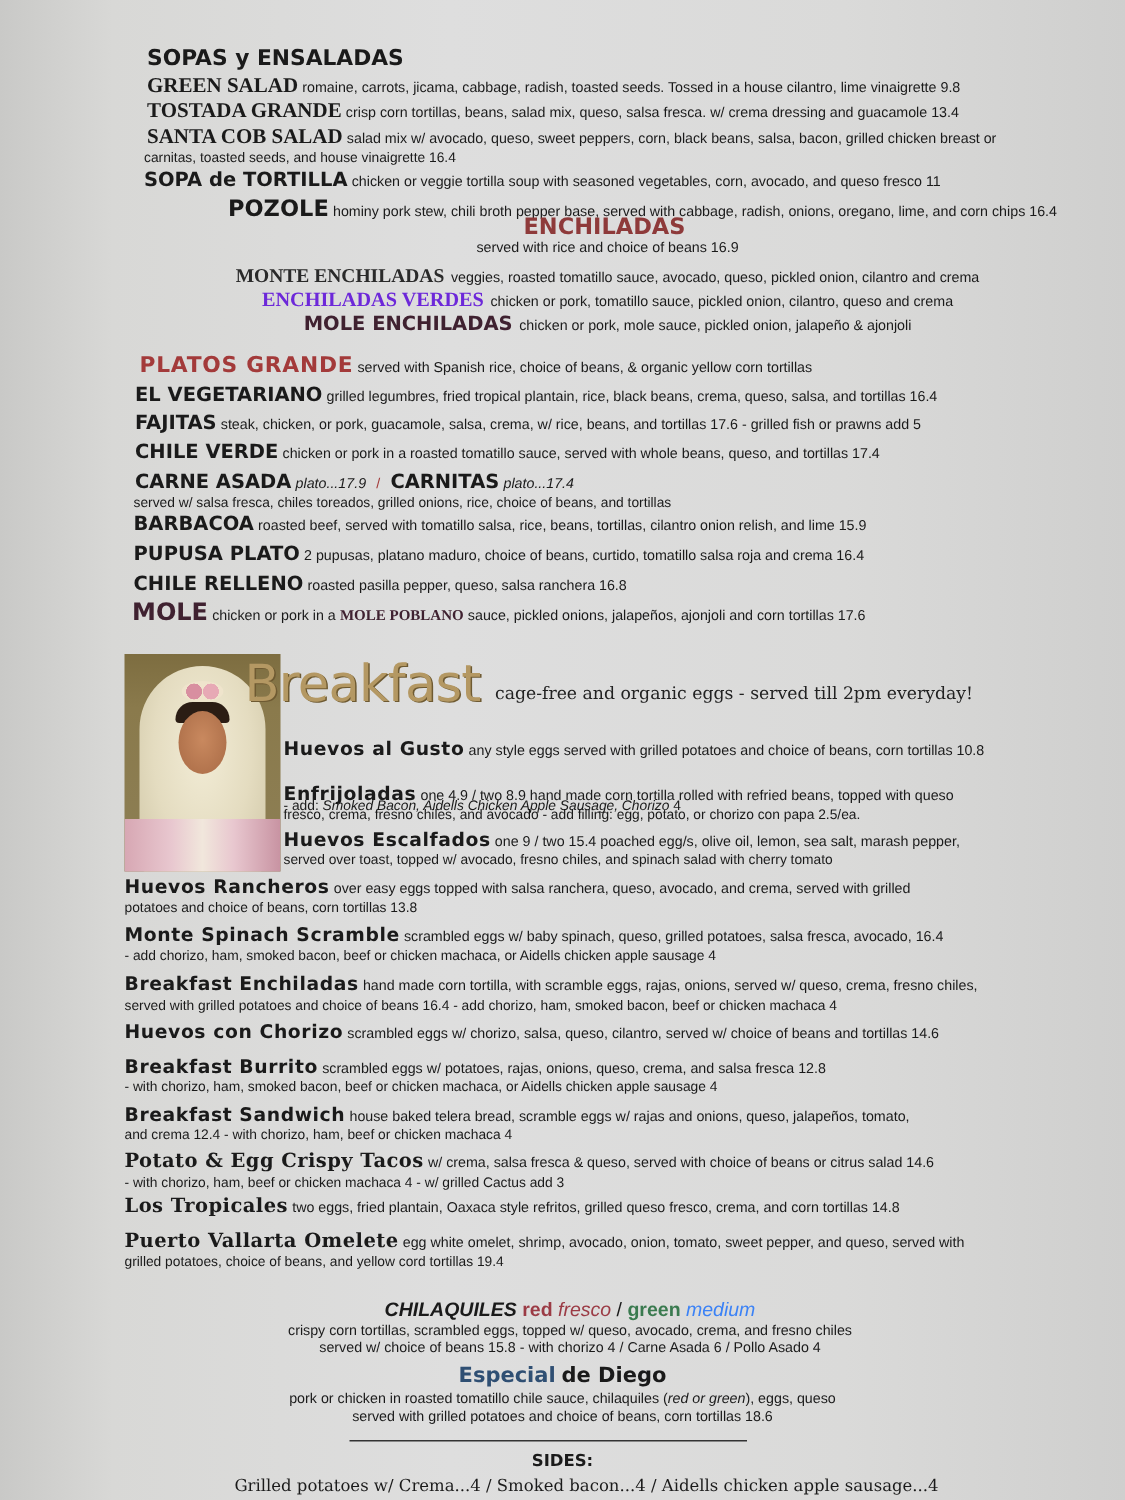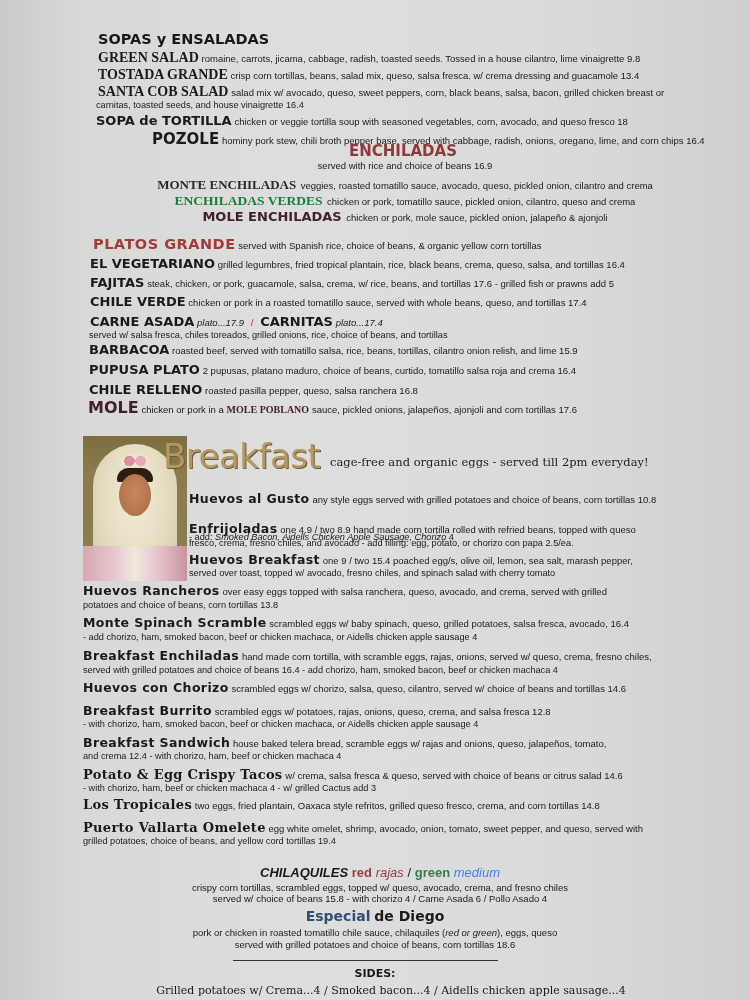--- a/index.html
+++ b/index.html
@@ -53,35 +53,35 @@
     <span class="name-serif">TOSTADA GRANDE</span>
     <span class="desc">crisp corn tortillas, beans, salad mix, queso, salsa fresca. w/ crema dressing and guacamole 13.4</span>
   </div>
   <div class="row" style="left:98px; top:86px;">
     <span class="name-serif">SANTA COB SALAD</span>
     <span class="desc">salad mix w/ avocado, queso, sweet peppers, corn, black beans, salsa, bacon, grilled chicken breast or</span>
   </div>
   <div class="sub" style="left:96px; top:100px;">carnitas, toasted seeds, and house vinaigrette 16.4</div>
   <div class="row" style="left:96px; top:115px;">
     <span class="name-sans">SOPA de TORTILLA</span>
-    <span class="desc">chicken or veggie tortilla soup with seasoned vegetables, corn, avocado, and queso fresco 18</span>
+    <span class="desc">chicken or veggie tortilla soup with seasoned vegetables, corn, avocado, and queso fresco 11</span>
   </div>
   <div class="row" style="left:112px; top:133px;margin-left:40px;">
     <span class="name-sans" style="font-size:15px;">POZOLE</span>
     <span class="desc">hominy pork stew, chili broth pepper base, served with cabbage, radish, onions, oregano, lime, and corn chips 16.4</span>
   </div>
 
   <div class="centered heading" style="top:142px; font-size:15px; color:#8e3a3a; padding-left:28px;">ENCHILADAS</div>
   <div class="centered" style="top:160px; font-size:9.5px; padding-left:30px;">served with rice and choice of beans 16.9</div>
   <div class="centered" style="top:175px; padding-left:30px;">
     <span class="name-serif" style="font-size:13px; color:#2a2a2a;">MONTE ENCHILADAS</span>
     <span class="desc">veggies, roasted tomatillo sauce, avocado, queso, pickled onion, cilantro and crema</span>
   </div>
   <div class="centered" style="top:191px; padding-left:30px;">
-    <span class="name-serif" style="font-size:13.5px; color:#15803d;">ENCHILADAS VERDES</span>
+    <span class="name-serif" style="font-size:13.5px; color:#6d28d9;">ENCHILADAS VERDES</span>
     <span class="desc">chicken or pork, tomatillo sauce, pickled onion, cilantro, queso and crema</span>
   </div>
   <div class="centered" style="top:207px; padding-left:30px;">
     <span class="name-sans" style="color:#3f2130;">MOLE ENCHILADAS</span>
     <span class="desc">chicken or pork, mole sauce, pickled onion, jalapeño &amp; ajonjoli</span>
   </div>
 
   <div class="row" style="left:93px; top:238px;">
     <span class="heading" style="font-size:14.5px; color:#a33a3a; letter-spacing:0.5px;">PLATOS GRANDE</span>
     <span class="desc">served with Spanish rice, choice of beans, &amp; organic yellow corn tortillas</span>
@@ -143,21 +143,21 @@
     <span>- add:</span>
     <span style="font-style:italic;">Smoked Bacon, Aidells Chicken Apple Sausage, Chorizo</span>
     <span>4</span>
   </div>
   <div class="row" style="left:189px; top:523px;">
     <span class="name-bk">Enfrijoladas</span>
     <span class="desc">one 4.9 / two 8.9 hand made corn tortilla rolled with refried beans, topped with queso</span>
   </div>
   <div class="sub" style="left:189px; top:538px;">fresco, crema, fresno chiles, and avocado  - add filling: egg, potato, or chorizo con papa  2.5/ea.</div>
   <div class="row" style="left:189px; top:554px;">
-    <span class="name-bk">Huevos Breakfast</span>
+    <span class="name-bk">Huevos Escalfados</span>
     <span class="desc">one 9 / two 15.4 poached egg/s, olive oil, lemon, sea salt, marash pepper,</span>
   </div>
   <div class="sub" style="left:189px; top:568px;">served over toast, topped  w/ avocado, fresno chiles, and spinach salad with cherry tomato</div>
 
   <div class="row" style="left:83px; top:585px;">
     <span class="name-bk">Huevos Rancheros</span>
     <span class="desc">over easy eggs topped with salsa ranchera, queso, avocado, and crema, served with grilled</span>
   </div>
   <div class="sub" style="left:83px; top:600px;">potatoes and choice of beans, corn tortillas 13.8</div>
   <div class="row" style="left:83px; top:617px;">
@@ -195,21 +195,21 @@
   </div>
   <div class="row" style="left:83px; top:822px;">
     <span class="name-bks">Puerto Vallarta Omelete</span>
     <span class="desc">egg white omelet, shrimp, avocado, onion, tomato, sweet pepper, and queso, served with</span>
   </div>
   <div class="sub" style="left:83px; top:836px;">grilled potatoes, choice of beans, and yellow cord tortillas 19.4</div>
 
   <div class="centered" style="top:865px; font-size:13px; padding-left:5px;">
     <span style="font-weight:bold; font-style:italic; font-family:'Liberation Sans', sans-serif;">CHILAQUILES</span>
     <span style="font-weight:bold; color:#9b3b45;">red</span>
-    <span style="font-style:italic; color:#9b3b45;">rajas</span>
+    <span style="font-style:italic; color:#9b3b45;">fresco</span>
     <span>/</span>
     <span style="font-weight:bold; color:#3a7a4f;">green</span>
     <span style="font-style:italic; color:#3b82f6;">medium</span>
   </div>
   <div class="centered" style="top:882px; font-size:9.5px; padding-left:5px;">crispy corn tortillas, scrambled eggs, topped w/ queso, avocado, crema, and fresno chiles</div>
   <div class="centered" style="top:893px; font-size:9.5px; padding-left:5px;">served w/ choice of beans 15.8  - with chorizo 4  /  Carne Asada  6  /  Pollo Asado 4</div>
 
   <div class="centered" style="top:908px; font-size:14px; padding-left:0px;">
     <span class="heading" style="color:#2f4f73;">Especial</span>
     <span class="heading">de Diego</span>

